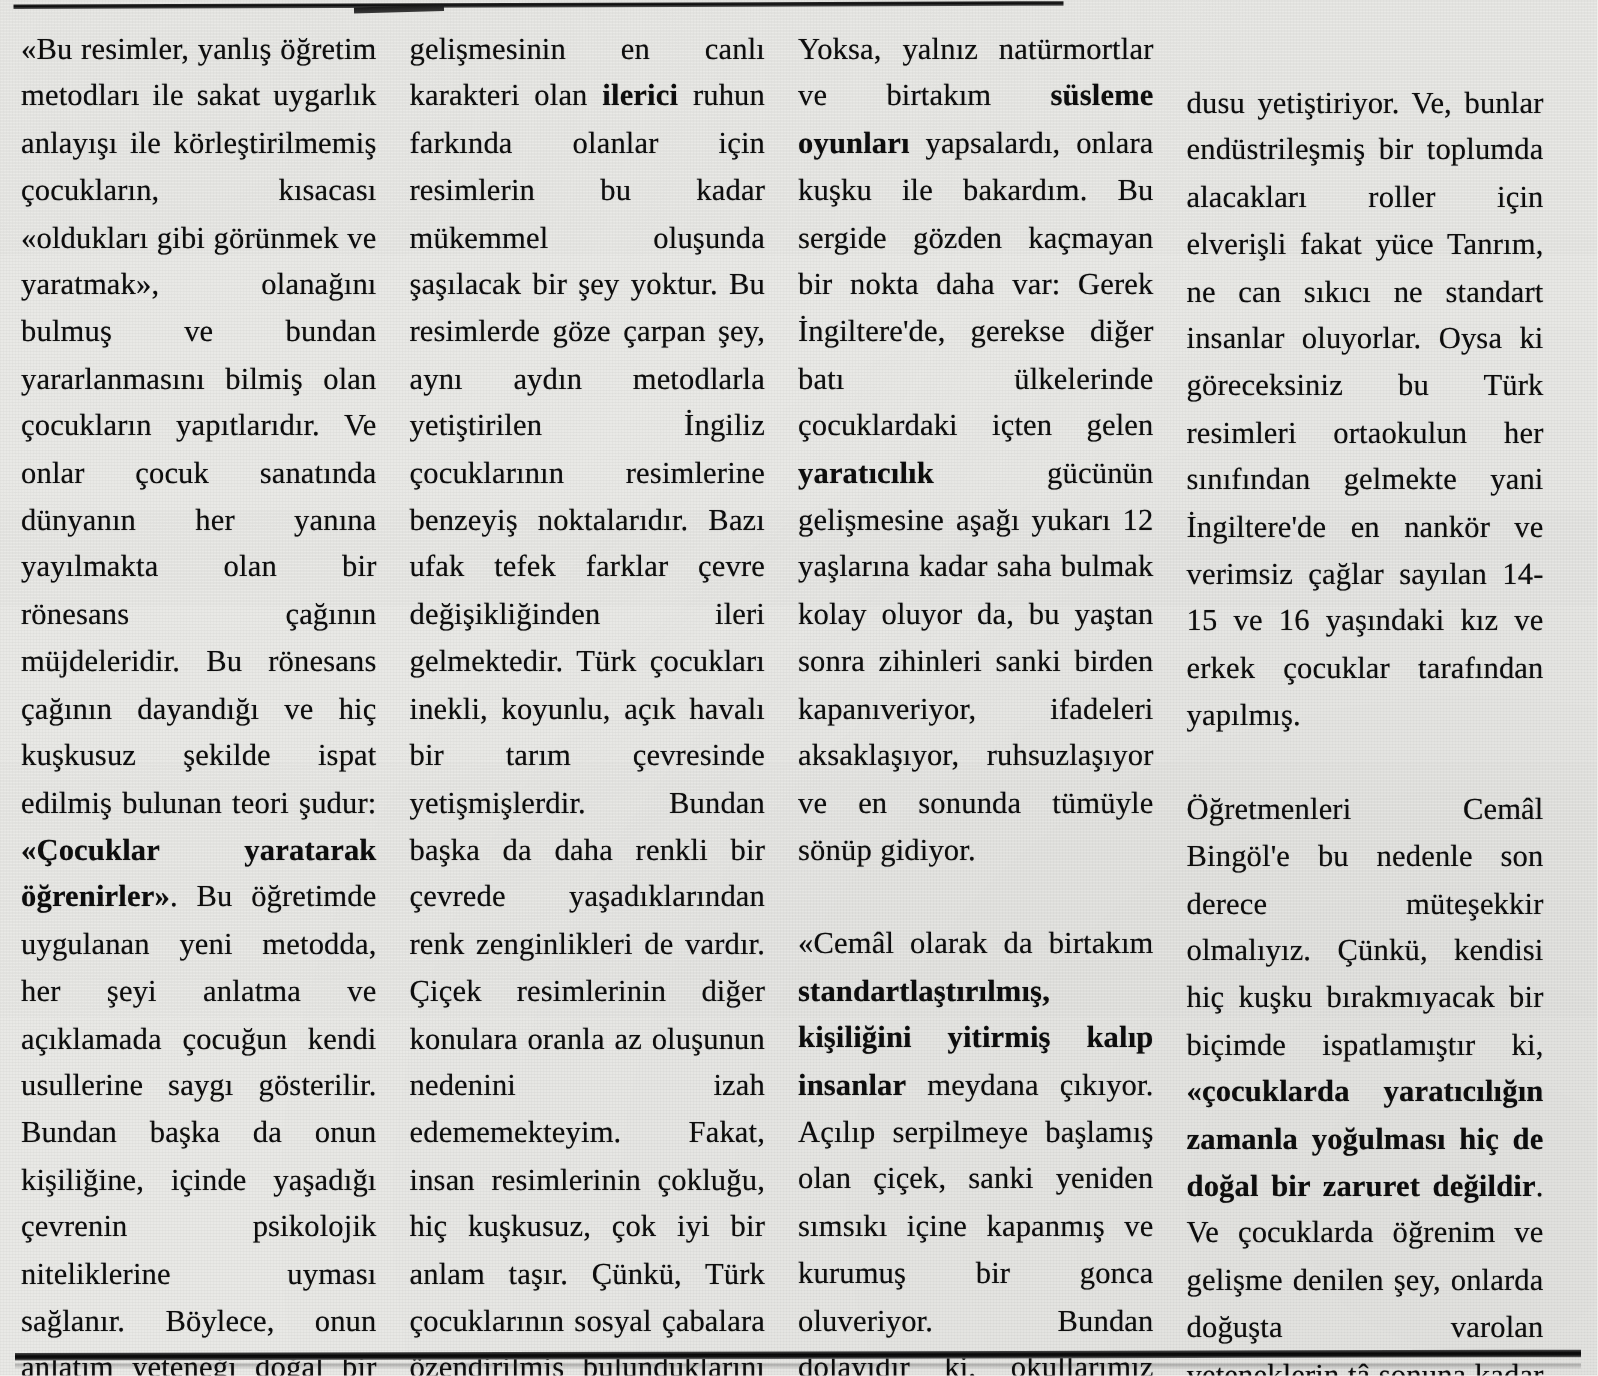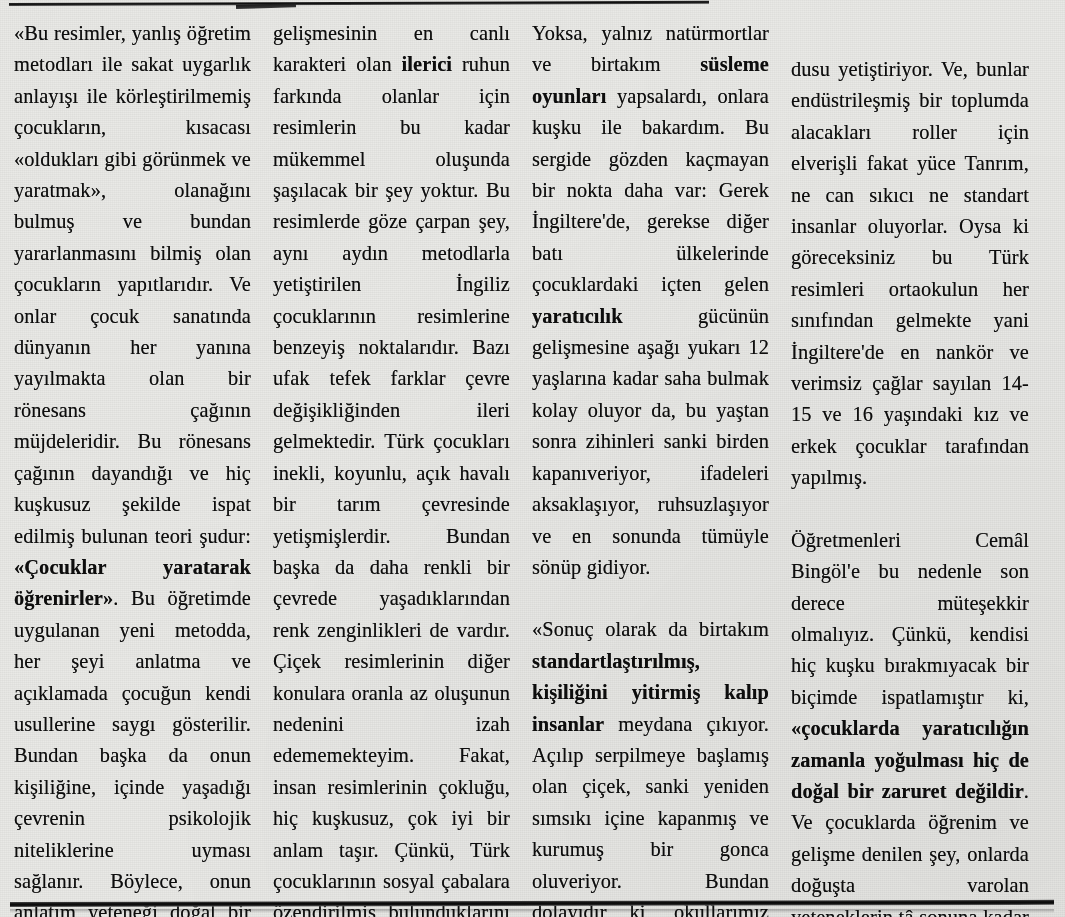--- a/index.html
+++ b/index.html
@@ -129,19 +129,19 @@
 
 <div class="columns">
   <div class="column">
       <p class="para tight"><span>«Bu resimler, yanlış öğretim metodları ile sakat uygarlık anlayışı ile körleştirilmemiş çocukların, kısacası «oldukları gibi görünmek ve yaratmak», olanağını bulmuş ve bundan yararlanmasını bilmiş olan çocukların yapıtlarıdır. Ve onlar çocuk sanatında dünyanın her yanına yayılmakta olan bir rönesans çağının müjdeleridir. Bu rönesans çağının dayandığı ve hiç kuşkusuz şekilde ispat edilmiş bulunan teori şudur: </span><b class="bold">«Çocuklar yaratarak öğrenirler»</b><span>. Bu öğretimde uygulanan yeni metodda, her şeyi anlatma ve açıklamada çocuğun kendi usullerine saygı gösterilir. Bundan başka da onun kişiliğine, içinde yaşadığı çevrenin psikolojik niteliklerine uyması sağlanır. Böylece, onun anlatım yeteneği doğal bir biçimde gelişir. Türkiye Cumhuriyetinin öğretim ve kültür alanlarındaki yeni</span></p>
     </div>
   <div class="column">
       <p class="para tight"><span>gelişmesinin en canlı karakteri olan </span><b class="bold">ilerici</b><span> ruhun farkında olanlar için resimlerin bu kadar mükemmel oluşunda şaşılacak bir şey yoktur. Bu resimlerde göze çarpan şey, aynı aydın metodlarla yetiştirilen İngiliz çocuklarının resimlerine benzeyiş noktalarıdır. Bazı ufak tefek farklar çevre değişikliğinden ileri gelmektedir. Türk çocukları inekli, koyunlu, açık havalı bir tarım çevresinde yetişmişlerdir. Bundan başka da daha renkli bir çevrede yaşadıklarından renk zenginlikleri de vardır. Çiçek resimlerinin diğer konulara oranla az oluşunun nedenini izah edememekteyim. Fakat, insan resimlerinin çokluğu, hiç kuşkusuz, çok iyi bir anlam taşır. Çünkü, Türk çocuklarının sosyal çabalara özendirilmiş bulunduklarını ve hemşehrileriyle ilişkilerinin doğal ve mutlu olduğunu gösterir.</span></p>
     </div>
   <div class="column">
       <p class="para tight"><span>Yoksa, yalnız natürmortlar ve birtakım </span><b class="bold">süsleme oyunları</b><span> yapsalardı, onlara kuşku ile bakardım. Bu sergide gözden kaçmayan bir nokta daha var: Gerek İngiltere'de, gerekse diğer batı ülkelerinde çocuklardaki içten gelen </span><b class="bold">yaratıcılık</b><span> gücünün gelişmesine aşağı yukarı 12 yaşlarına kadar saha bulmak kolay oluyor da, bu yaştan sonra zihinleri sanki birden kapanıveriyor, ifadeleri aksaklaşıyor, ruhsuzlaşıyor ve en sonunda tümüyle sönüp gidiyor.</span></p>
-      <p class="para"><span>«Sonuç olarak da birtakım </span><b class="bold">standartlaştırılmış, kişiliğini yitirmiş kalıp insanlar</b><span> meydana çıkıyor. Açılıp serpilmeye başlamış olan çiçek, sanki yeniden sımsıkı içine kapanmış ve kurumuş bir gonca oluveriyor. Bundan dolayıdır ki, okullarımız özgür ve canlı, kişilik sahibi gençler yerine, büyük bir </span></p>
+      <p class="para"><span>«Cemâl olarak da birtakım </span><b class="bold">standartlaştırılmış, kişiliğini yitirmiş kalıp insanlar</b><span> meydana çıkıyor. Açılıp serpilmeye başlamış olan çiçek, sanki yeniden sımsıkı içine kapanmış ve kurumuş bir gonca oluveriyor. Bundan dolayıdır ki, okullarımız özgür ve canlı, kişilik sahibi gençler yerine, büyük bir </span></p>
     </div>
   <div class="column col-4">
       <p class="para tight"><span>dusu yetiştiriyor. Ve, bunlar endüstrileşmiş bir toplumda alacakları roller için elverişli fakat yüce Tanrım, ne can sıkıcı ne standart insanlar oluyorlar. Oysa ki göreceksiniz bu Türk resimleri ortaokulun her sınıfından gelmekte yani İngiltere'de en nankör ve verimsiz çağlar sayılan 14-15 ve 16 yaşındaki kız ve erkek çocuklar tarafından yapılmış.</span></p>
       <p class="para"><span>Öğretmenleri Cemâl Bingöl'e bu nedenle son derece müteşekkir olmalıyız. Çünkü, kendisi hiç kuşku bırakmıyacak bir biçimde ispatlamıştır ki, </span><b class="bold">«çocuklarda yaratıcılığın zamanla yoğulması hiç de doğal bir zaruret değildir</b><span>. Ve çocuklarda öğrenim ve gelişme denilen şey, onlarda doğuşta varolan yeteneklerin tâ sonuna kadar sürekli ve aksaksız gelişip serpilmesi anlamına gelmektedir.</span></p>
     </div>
 </div>
 
 </body></html>

